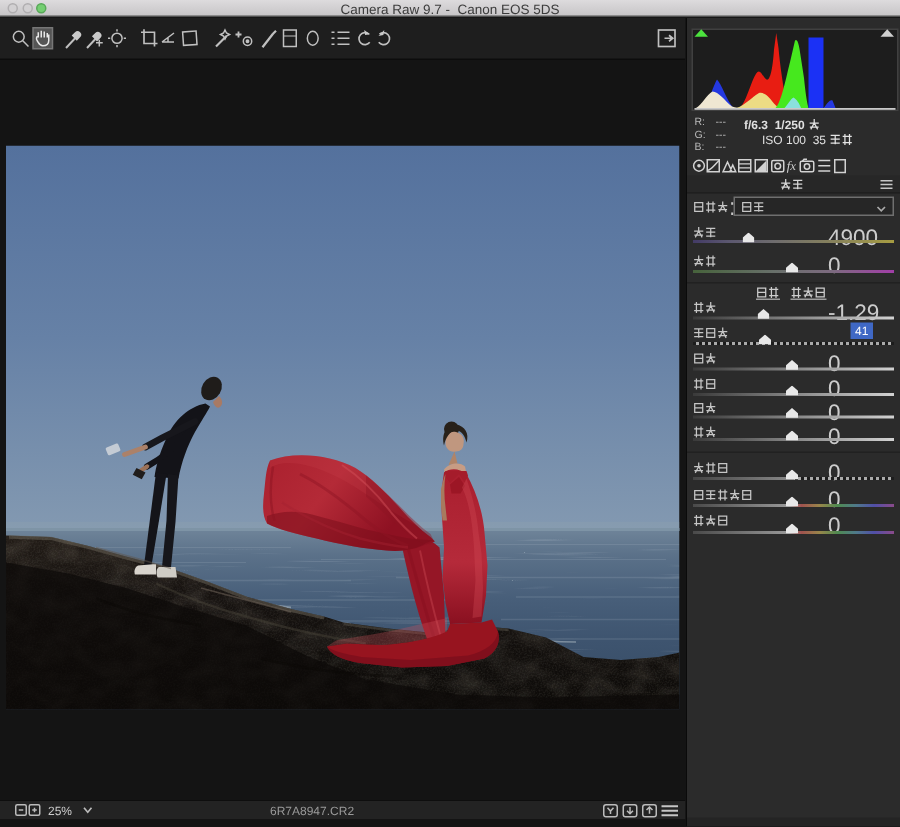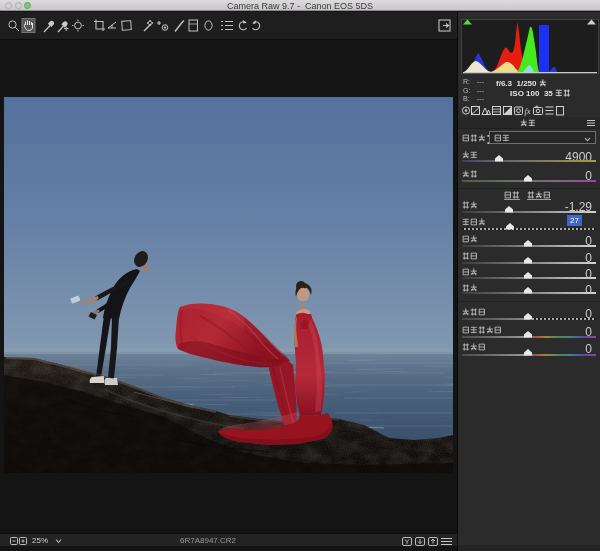--- a/index.html
+++ b/index.html
@@ -1,21 +1,21 @@
 <!DOCTYPE html>
 <html><head><meta charset="utf-8"><style>
 html,body{margin:0;padding:0;width:600px;height:551px;overflow:hidden;background:#161616;
 font-family:"Liberation Sans",sans-serif;}
 *{box-sizing:border-box}
 .abs{position:absolute}
 #stage{position:relative;width:496px;height:551px}
 
 .zc{display:inline-block;vertical-align:top}
 .lbl{position:absolute;color:#c6c6c6;height:9px;line-height:9px}
-.val{position:absolute;color:#ccc;font-size:12px;text-align:right;width:40px}
+.val{position:absolute;color:#ccc;font-size:15px;text-align:left;width:40px}
 .track{position:absolute;left:462px;width:134px;height:2px;background:#9a9a9a}
 .thumb{position:absolute;width:8px;height:6.5px;background:#e8e8e8;
 clip-path:polygon(50% 0,100% 55%,100% 100%,0 100%,0 55%)}
 </style></head>
 <body>
 <svg style="position:absolute;width:0;height:0">
     <defs>
 <g id="h1" stroke="currentColor" stroke-width="1.1" fill="none">
  <path d="M1,1.7 H9 M1,5 H9 M1,8.4 H9 M5,1.7 V9.5"></path>
       </g>
@@ -254,21 +254,21 @@
         <path d="M88,52 C90,50 92,46 94,47 L96,52 Z" fill="#2438e0"></path>
         <rect x="2" y="52" width="134" height="1.2" fill="#c9c9c9"></rect>
       </g>
     </svg>
 
     <div class="abs" style="left:463px;top:78px;font-size:7px;color:#b9b9b9;line-height:8.6px">R:<br>G:<br>B:</div>
     <div class="abs" style="left:477px;top:78px;font-size:7px;color:#b9b9b9;line-height:8.6px">---<br>---<br>---</div>
     <div class="abs" style="left:496px;top:79px;width:90px;font-size:8px;font-weight:bold;color:#e0e0e0;text-align:left">f/6.3&nbsp;&nbsp;1/250 <svg class="zc" width="8" height="8" viewBox="0 0 10.5 10.5" style="color:#e3e3e3">
           <use href="#h4"></use>
         </svg></div>
-    <div class="abs" style="left:481px;top:89px;width:90px;font-size:8px;font-weight:bold;color:#e0e0e0;text-align:right">ISO 100&nbsp;&nbsp;35 <svg class="zc" width="8" height="8" viewBox="0 0 10.5 10.5" style="color:#e3e3e3">
+    <div class="abs" style="left:508px;top:89px;width:90px;font-size:8px;font-weight:normal;color:#e0e0e0;text-align:left">ISO 100&nbsp;&nbsp;35 <svg class="zc" width="8" height="8" viewBox="0 0 10.5 10.5" style="color:#e3e3e3">
           <use href="#h1"></use>
         </svg><svg class="zc" width="8" height="8" viewBox="0 0 10.5 10.5" style="color:#e3e3e3">
           <use href="#h3"></use>
         </svg></div>
 
     <svg class="abs" style="left:461px;top:104px" width="105" height="13" viewBox="0 0 105 13" fill="none" stroke="#d2d2d2" stroke-width="1">
       <circle cx="5" cy="6.5" r="3.6"></circle>
         <circle cx="5" cy="6.5" r="1.2" fill="#d2d2d2" stroke="none"></circle>
       <rect x="10.5" y="2.5" width="8" height="8"></rect>
         <path d="M11,9.5 C13.5,9 15.5,5.5 18.5,3"></path>
@@ -356,21 +356,21 @@
     <div class="track" style="top:211px;background:linear-gradient(90deg,#3a3a3a,#d2d2d2)"></div>
     <div class="thumb" style="left:505px;top:206px"></div>
 
     <div class="lbl" style="left:462px;top:218px"><svg class="zc" width="8" height="8" viewBox="0 0 10.5 10.5">
           <use href="#h1"></use>
         </svg><svg class="zc" width="8" height="8" viewBox="0 0 10.5 10.5">
           <use href="#h2"></use>
         </svg><svg class="zc" width="8" height="8" viewBox="0 0 10.5 10.5">
           <use href="#h4"></use>
         </svg></div>
-    <div class="abs" style="left:567px;top:215px;width:15px;height:11px;background:#3f68c5;color:#fff;font-size:8px;text-align:center;line-height:11px">27</div>
+    <div class="abs" style="left:567px;top:215px;width:15px;height:11px;background:#3f68c5;color:#fff;font-size:8px;text-align:center;line-height:11px">41</div>
     <div class="track" style="top:228px;background:repeating-linear-gradient(90deg,#1c1c1c 0 2px,#ababab 2px 4px)"></div>
     <div class="thumb" style="left:506px;top:223px"></div>
 
     <div class="lbl" style="left:462px;top:235px"><svg class="zc" width="8" height="8" viewBox="0 0 10.5 10.5">
           <use href="#h2"></use>
         </svg><svg class="zc" width="8" height="8" viewBox="0 0 10.5 10.5">
           <use href="#h4"></use>
         </svg></div>
     <div class="val" style="left:552px;top:234px">0</div>
     <div class="track" style="top:245px;background:linear-gradient(90deg,#3a3a3a,#d2d2d2)"></div>

